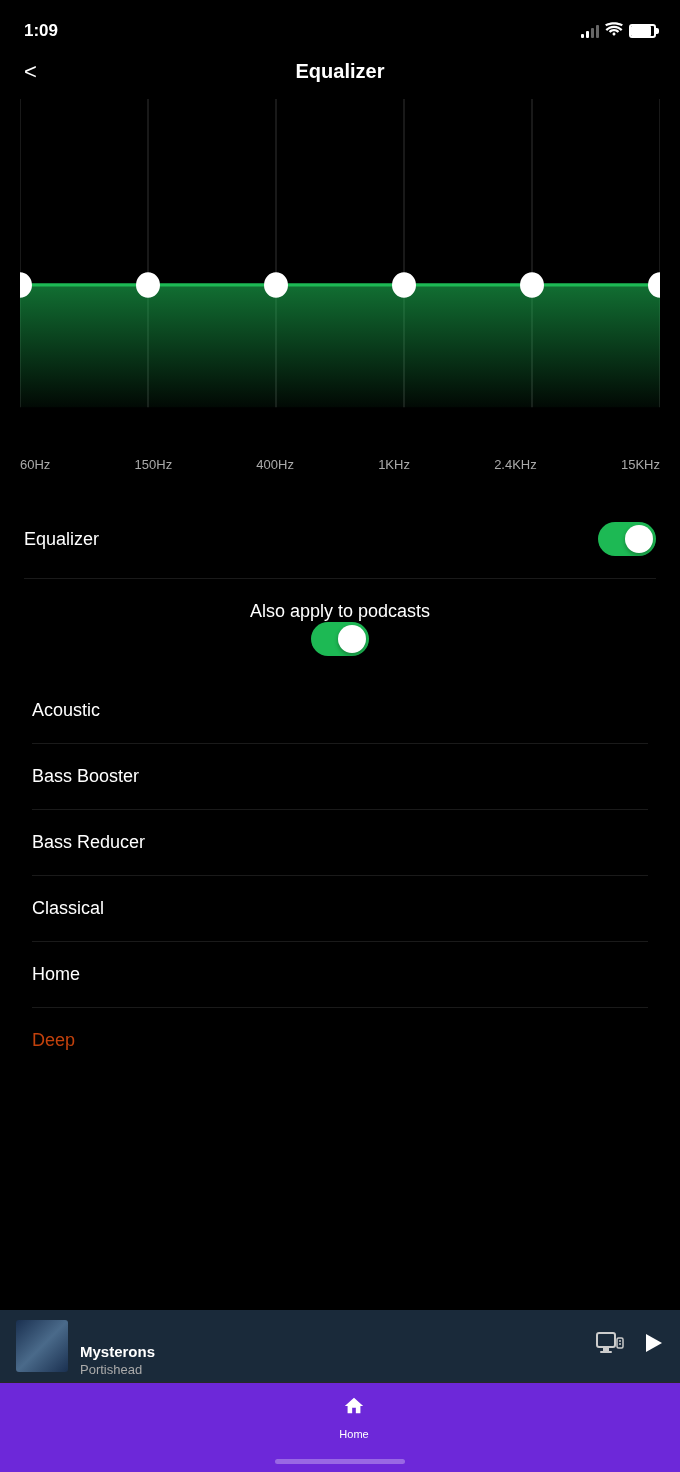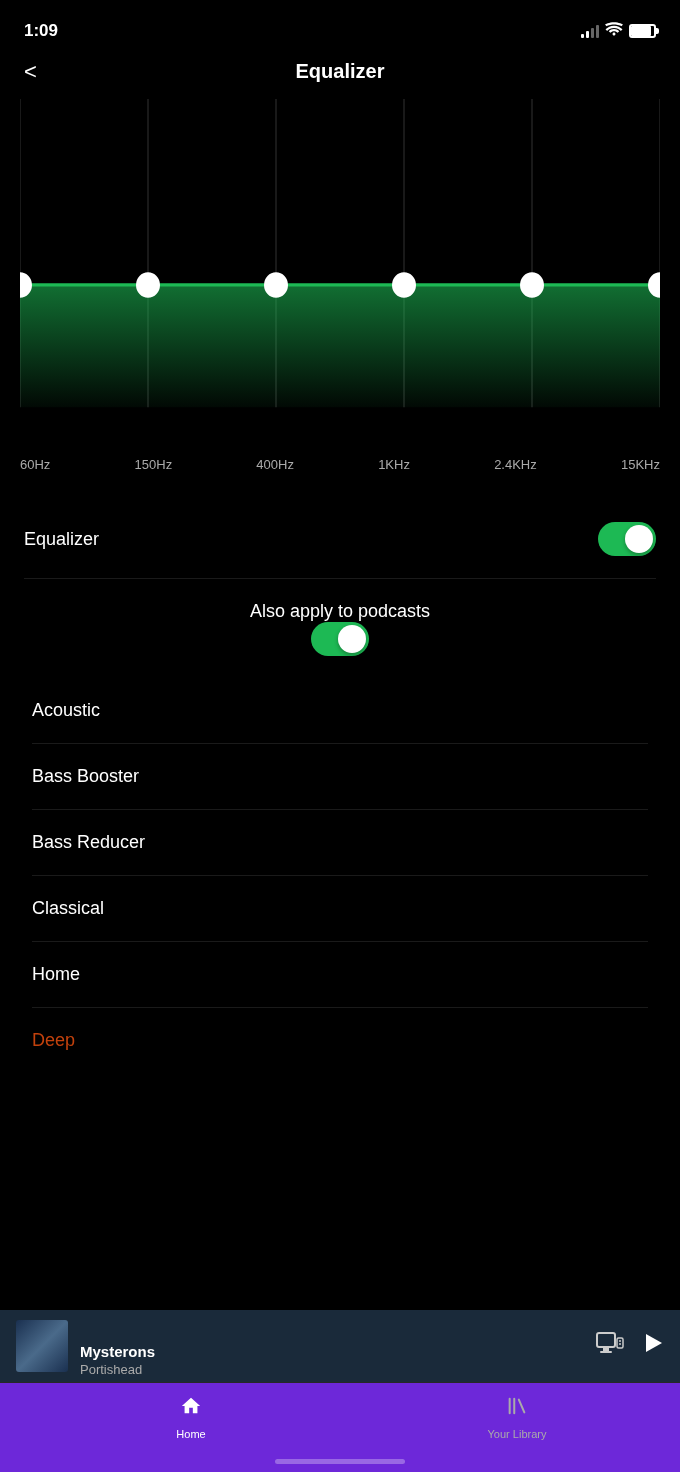--- a/index.html
+++ b/index.html
@@ -441,25 +441,15 @@
 
 <div class="tab-bar">
   <div class="tab-item">
     <span class="tab-icon active">
       <svg width="22" height="22" viewBox="0 0 24 24" fill="white" xmlns="http://www.w3.org/2000/svg">
         <path d="M10 20v-6h4v6h5v-8h3L12 3 2 12h3v8z"></path>
       </svg>
     </span>
     <span class="tab-label active">Home</span>
   </div>
-  <div class="tab-item">
-    <span class="tab-icon">
-      <svg width="22" height="22" viewBox="0 0 24 24" fill="none" xmlns="http://www.w3.org/2000/svg">
-        <line x1="4" y1="4" x2="4" y2="20" stroke="#aaa" stroke-width="2.2" stroke-linecap="round"></line>
-        <line x1="9" y1="4" x2="9" y2="20" stroke="#aaa" stroke-width="2.2" stroke-linecap="round"></line>
-        <path d="M14 5l6 14" stroke="#aaa" stroke-width="2.2" stroke-linecap="round"></path>
-      </svg>
-    </span>
-    <span class="tab-label">Your Library</span>
-  </div>
 </div>
 
 <div class="home-indicator"></div>
 
 </body></html>

